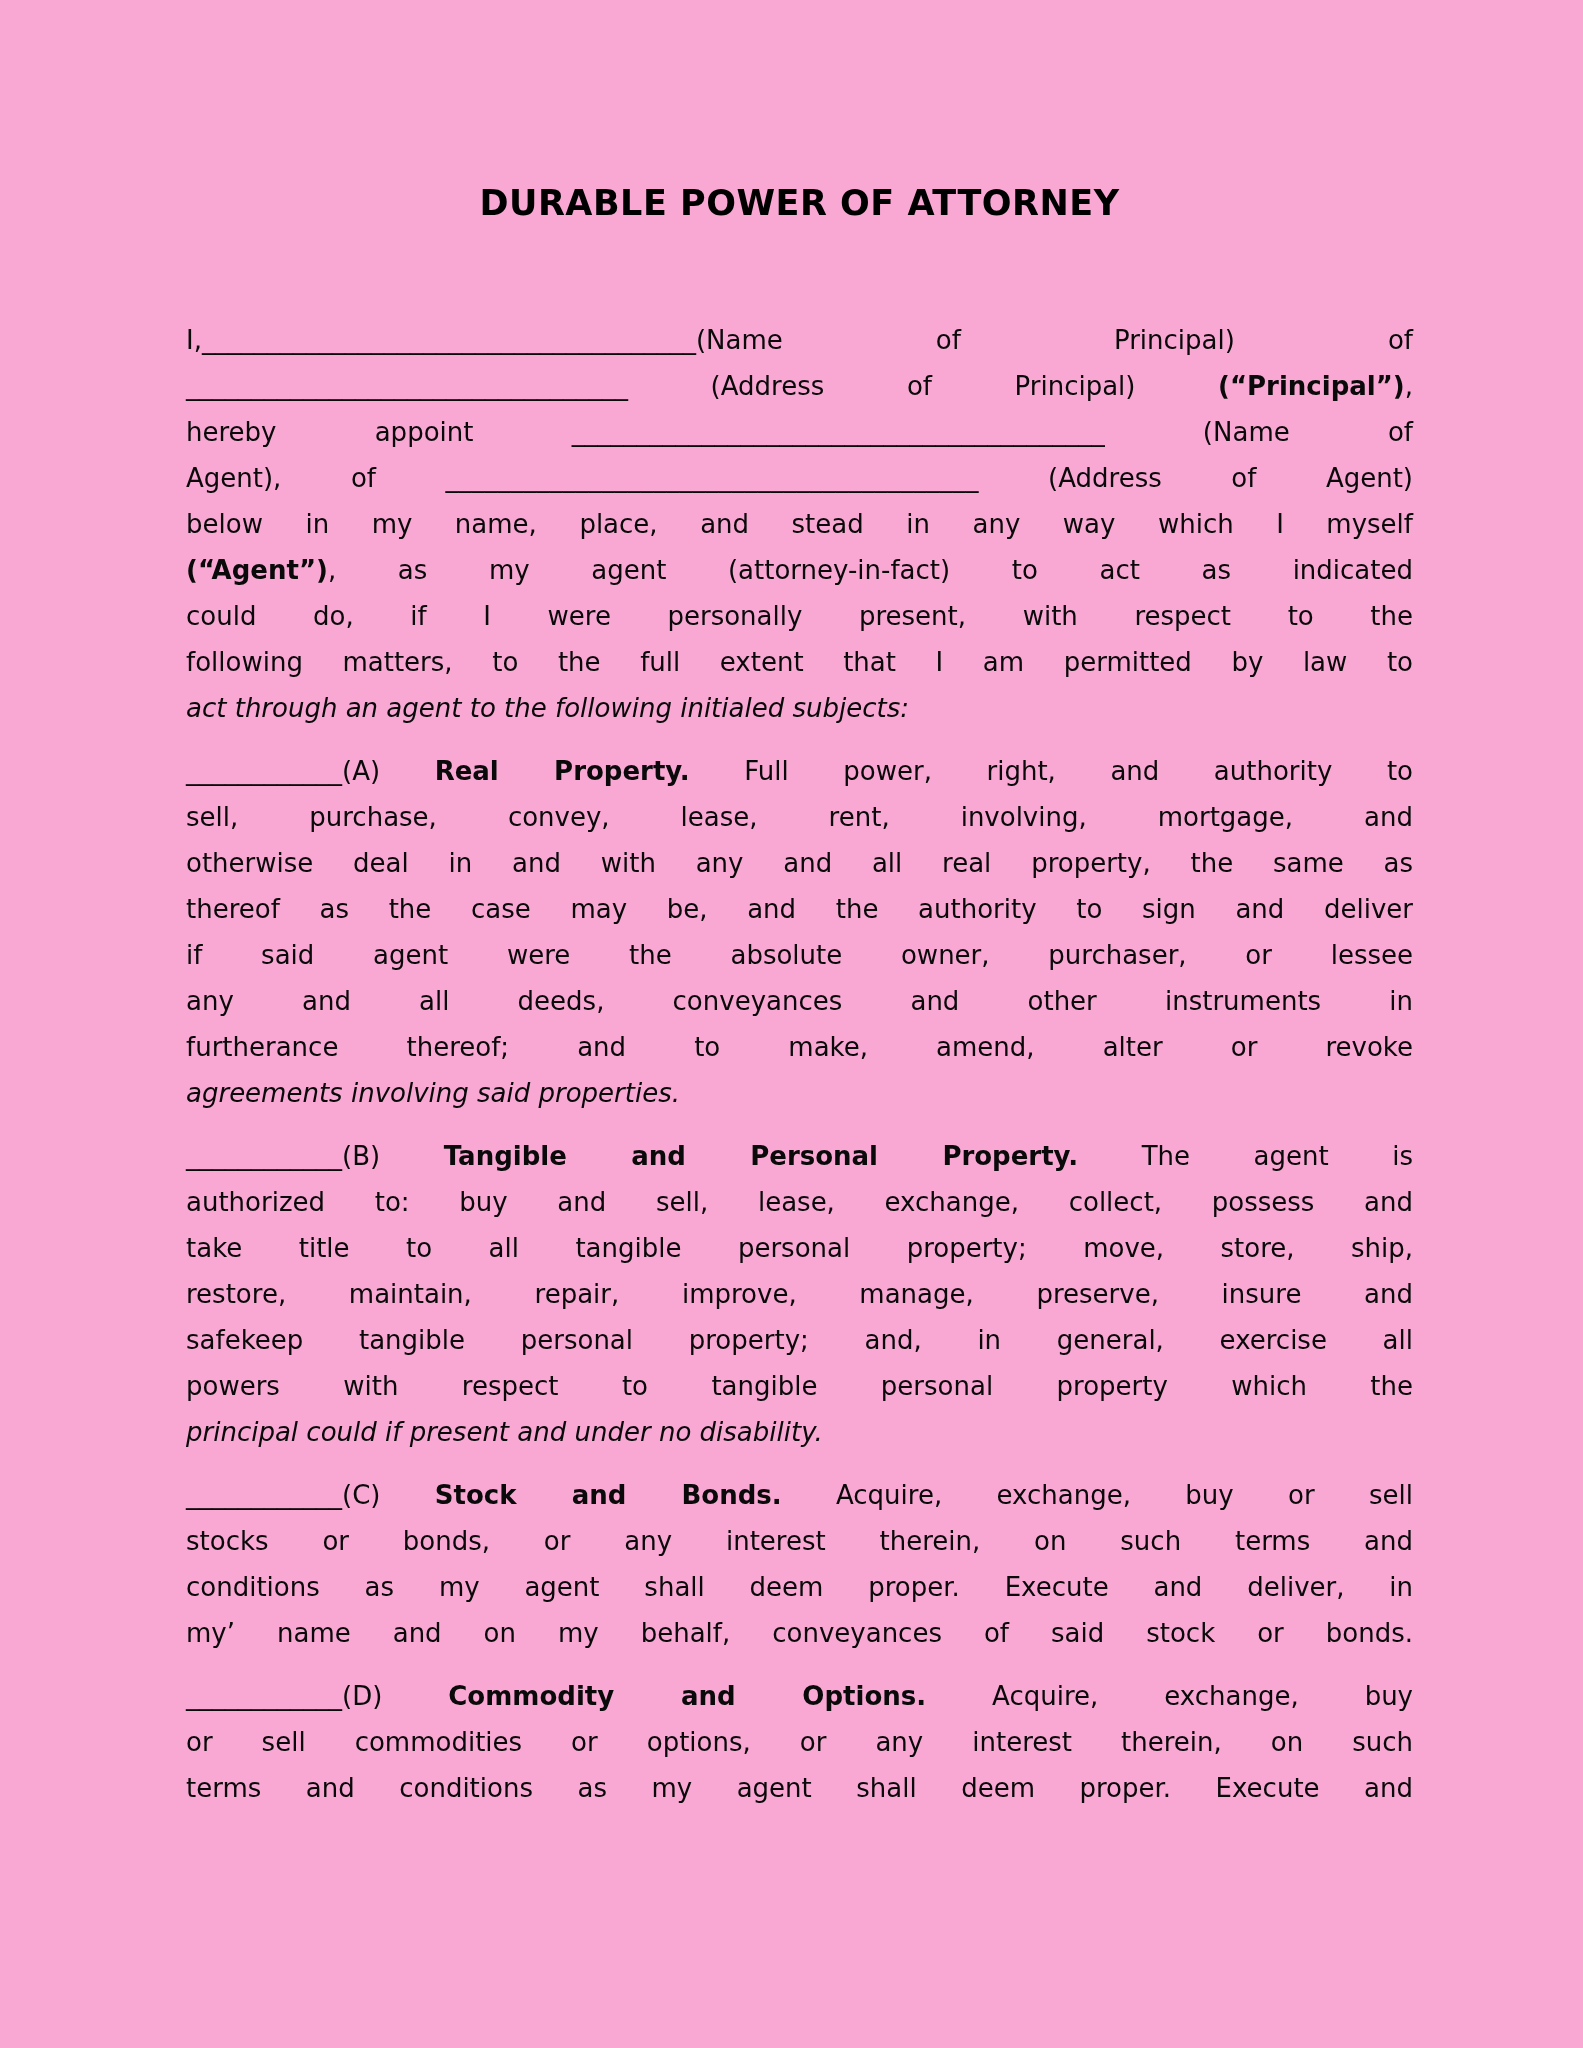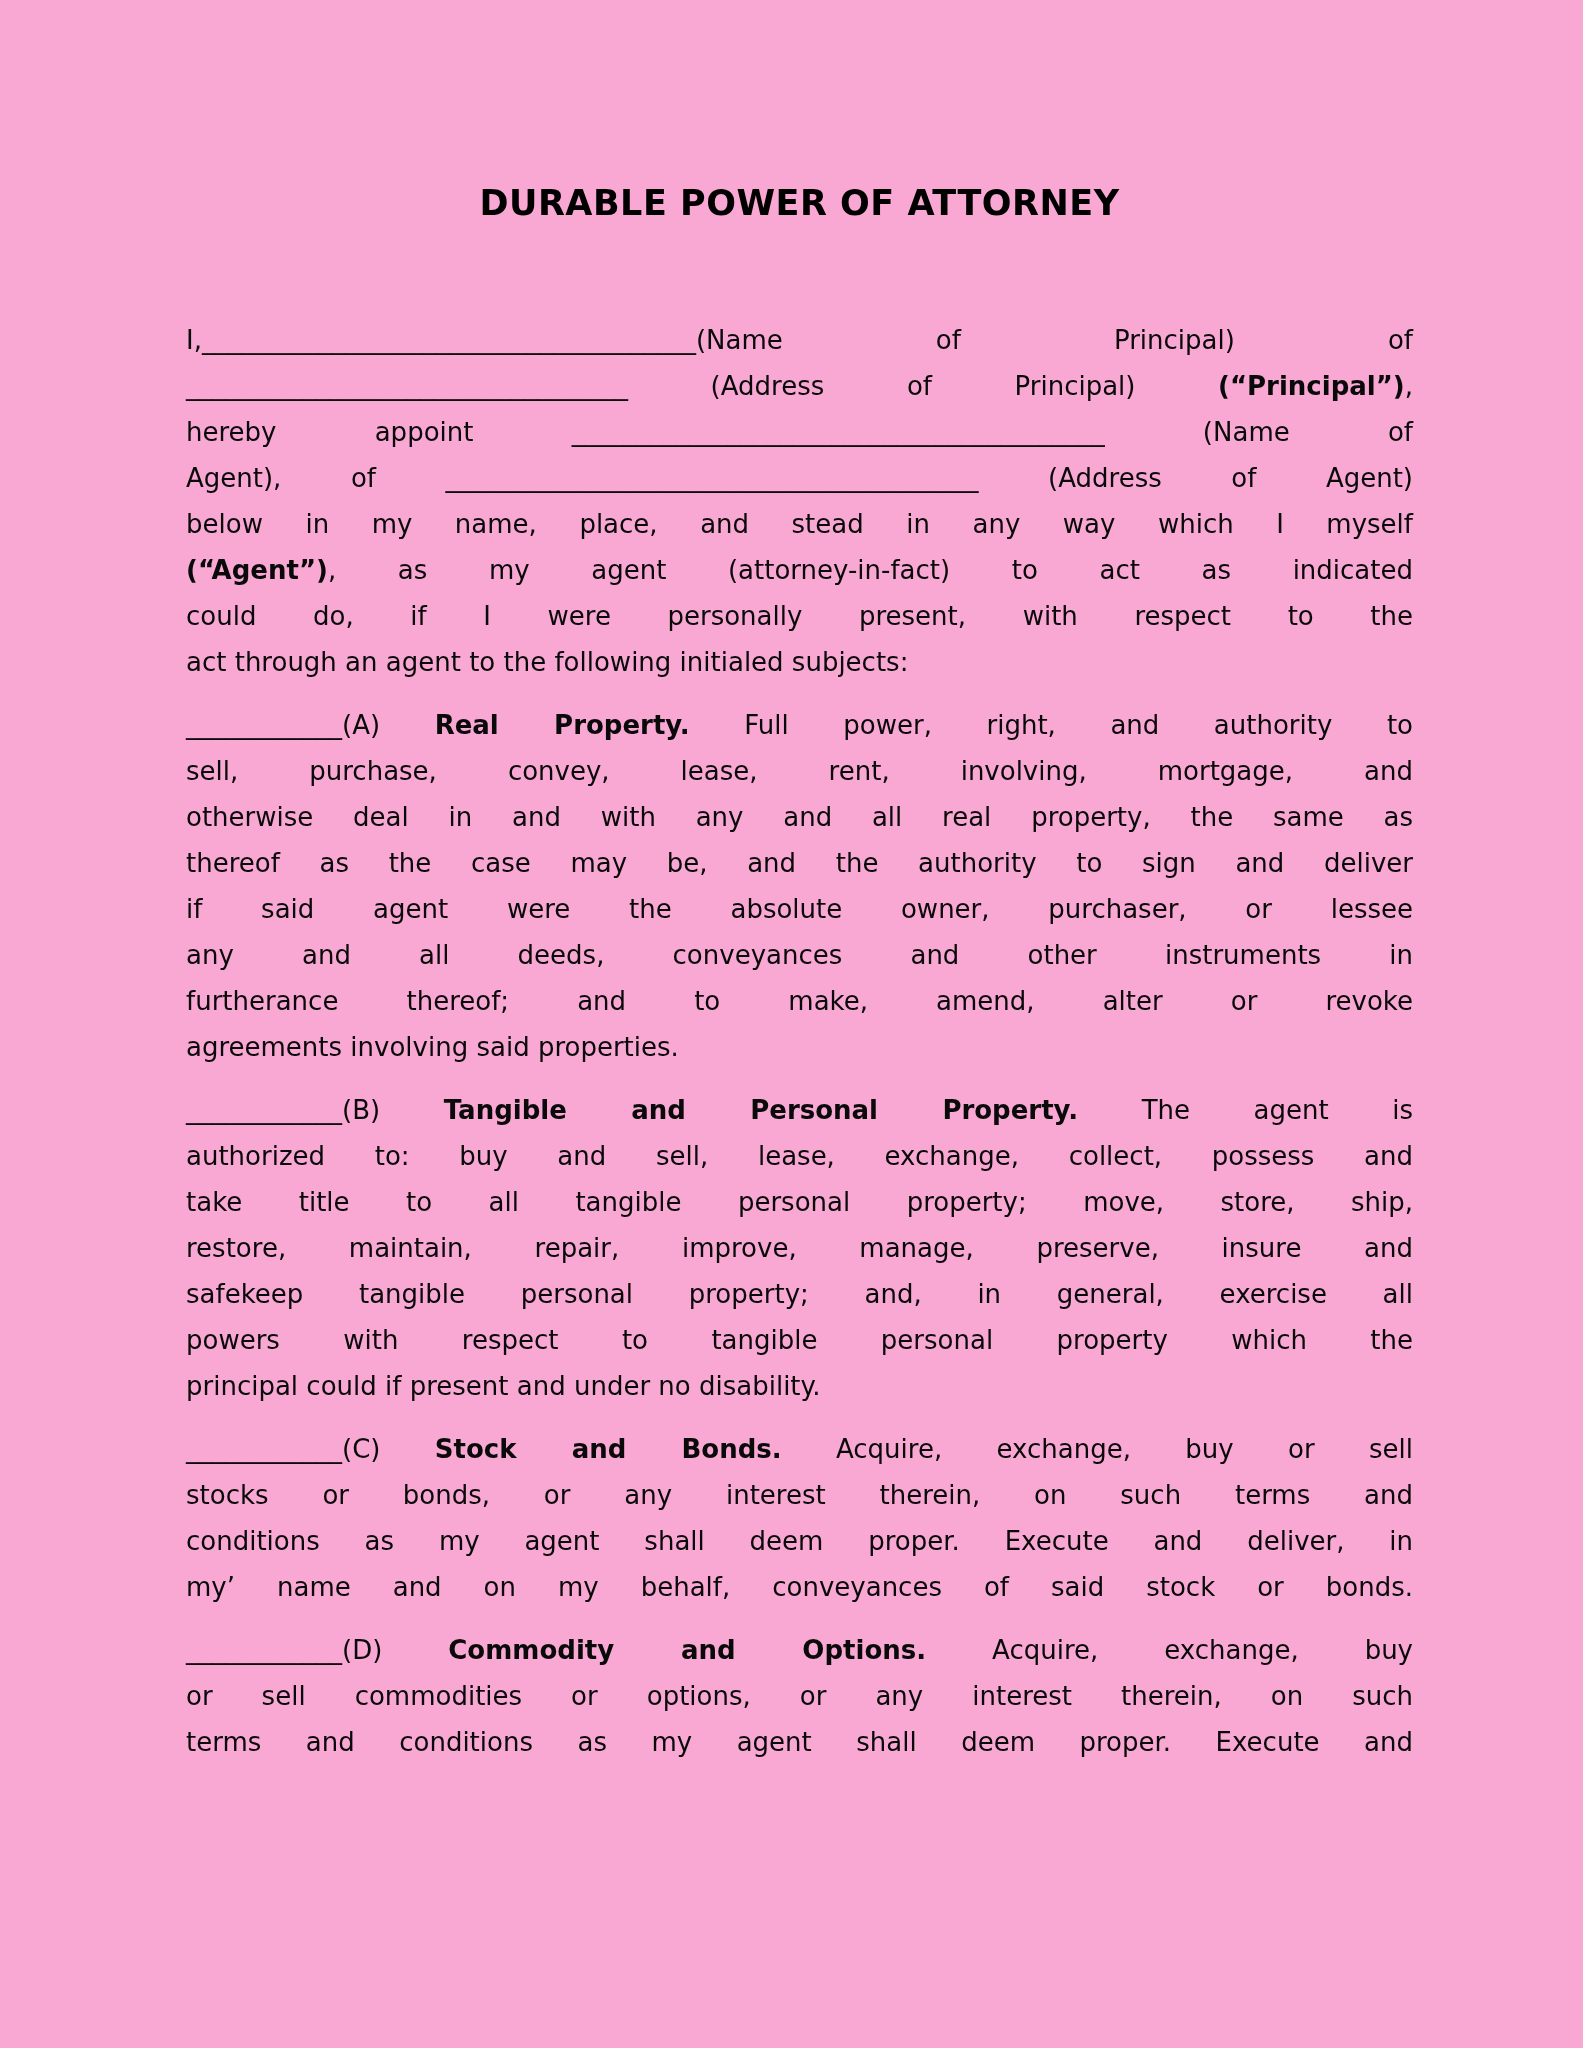--- a/index.html
+++ b/index.html
@@ -36,20 +36,21 @@
   .para { margin: 0 0 17px 0; }
   .para:last-child { margin-bottom: 0; }
   .line {
     text-align: justify;
     text-align-last: justify;
     white-space: normal;
   }
   .line.no-just {
     text-align: left;
     text-align-last: left;
+    font-style: italic;
   }
   .line .b { font-weight: 700; }
   .line .blank { letter-spacing: 0; }
   .footer {
     position: absolute;
     left: 194px;
     top: 1876px;
     display: flex;
     align-items: center;
     gap: 26px;
@@ -71,20 +72,21 @@
     <h1 class="doc-title">DURABLE POWER OF ATTORNEY</h1>
     <div class="doc-body">
         <div class="para">
           <div class="line"><span class="">I,</span><span class="blank">______________________________________</span><span class="">(Name of Principal) of</span></div>
           <div class="line"><span class="blank">__________________________________</span><span class=""> (Address of Principal) </span><span class="b ">(“Principal”)</span><span class="">,</span></div>
           <div class="line"><span class="">hereby appoint </span><span class="blank">_________________________________________</span><span class=""> (Name of</span></div>
           <div class="line"><span class="">Agent), of </span><span class="blank">_________________________________________</span><span class=""> (Address of Agent)</span></div>
           <div class="line"><span class="">below in my name, place, and stead in any way which I myself</span></div>
           <div class="line"><span class="b ">(“Agent”)</span><span class="">, as my agent (attorney-in-fact) to act as indicated</span></div>
           <div class="line"><span class="">could do, if I were personally present, with respect to the</span></div>
+          <div class="line"><span class="">following matters, to the full extent that I am permitted by law to</span></div>
           <div class="line no-just"><span class="">act through an agent to the following initialed subjects:</span></div>
         </div>
         <div class="para">
           <div class="line"><span class="blank">____________</span><span class="">(A) </span><span class="b ">Real Property.</span><span class=""> Full power, right, and authority to</span></div>
           <div class="line"><span class="">sell, purchase, convey, lease, rent, involving, mortgage, and</span></div>
           <div class="line"><span class="">otherwise deal in and with any and all real property, the same as</span></div>
           <div class="line"><span class="">thereof as the case may be, and the authority to sign and deliver</span></div>
           <div class="line"><span class="">if said agent were the absolute owner, purchaser, or lessee</span></div>
           <div class="line"><span class="">any and all deeds, conveyances and other instruments in</span></div>
           <div class="line"><span class="">furtherance thereof; and to make, amend, alter or revoke</span></div>

